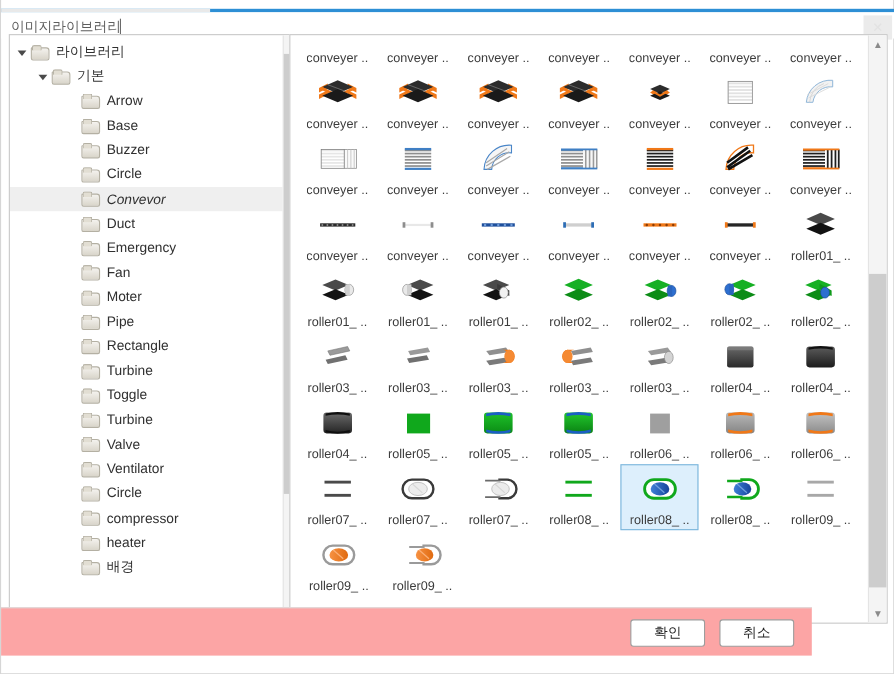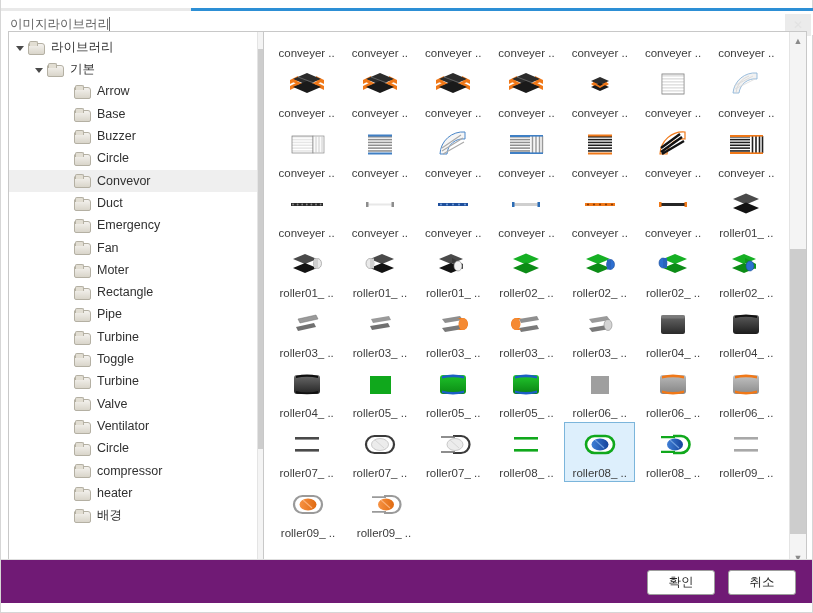--- a/index.html
+++ b/index.html
@@ -59,21 +59,21 @@
   }
   #tree-list { padding-top: 4px; }
   .tree-item {
     display: flex; align-items: center;
     height: 22.3px;
     font-size: 12.5px;
     color: #303030;
     white-space: nowrap;
     cursor: default;
   }
-  .tree-item.selected { background: #efefef; }
+  .tree-item.selected { background: #efefef; font-style: italic; }
   .tree-arrow {
     width: 0; height: 0; margin-right: 4px; flex: 0 0 auto;
     border-left: 5px solid #4a4a4a;
     border-top: 4px solid transparent;
     border-bottom: 4px solid transparent;
   }
   .tree-arrow.open {
     border-left: 4px solid transparent;
     border-right: 4px solid transparent;
     border-top: 5px solid #4a4a4a;
@@ -153,22 +153,22 @@
     padding-bottom: 1px;
   }
   .cell .cap {
     font-size: 11.5px; color: #3b3b3b;
     line-height: 14px; height: 15px;
     white-space: nowrap; overflow: hidden;
   }
 
   
   #footer {
-    position: absolute; left: 0; bottom: 9px; width: 811px; height: 44px;
-    background: #701a75;
+    position: absolute; left: 0; bottom: 16px; width: 737px; height: 44px;
+    background: #fca5a5;
     border-top: 1px solid #dedede;
   }
   .dlg-btn {
     position: absolute; top: 10px;
     width: 68px; height: 25px;
     background: #ffffff;
     border: 1px solid #9d9d9d;
     border-radius: 3px;
     font-family: "Liberation Sans", "DejaVu Sans", sans-serif;
     font-size: 12.5px; color: #222;
@@ -243,26 +243,26 @@
             <span class="tree-label">Fan</span>
           </div>
           <div class="tree-item lvl2">
             <div class="tree-arrow none"></div>
             <span class="folder-icon"></span>
             <span class="tree-label">Moter</span>
           </div>
           <div class="tree-item lvl2">
             <div class="tree-arrow none"></div>
             <span class="folder-icon"></span>
+            <span class="tree-label">Pipe</span>
+          </div>
+          <div class="tree-item lvl2">
+            <div class="tree-arrow none"></div>
+            <span class="folder-icon"></span>
             <span class="tree-label">Rectangle</span>
-          </div>
-          <div class="tree-item lvl2">
-            <div class="tree-arrow none"></div>
-            <span class="folder-icon"></span>
-            <span class="tree-label">Pipe</span>
           </div>
           <div class="tree-item lvl2">
             <div class="tree-arrow none"></div>
             <span class="folder-icon"></span>
             <span class="tree-label">Turbine</span>
           </div>
           <div class="tree-item lvl2">
             <div class="tree-arrow none"></div>
             <span class="folder-icon"></span>
             <span class="tree-label">Toggle</span>

